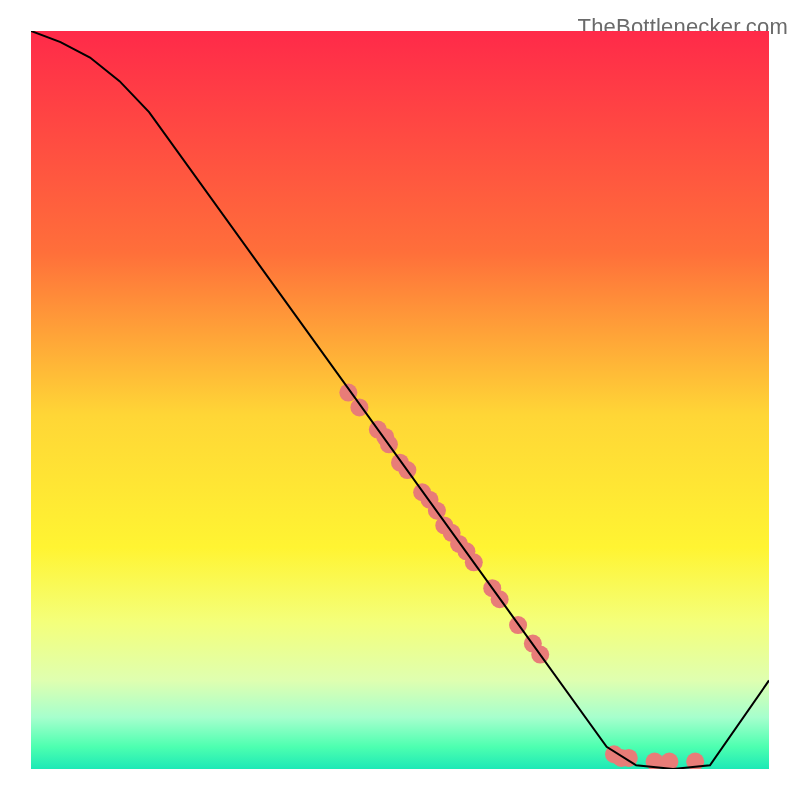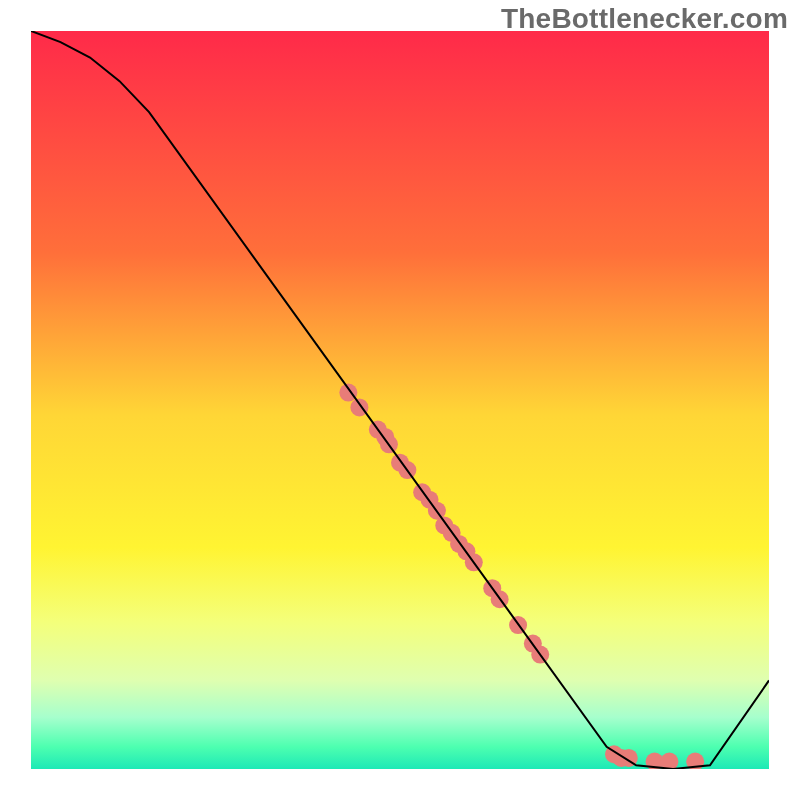--- a/index.html
+++ b/index.html
@@ -1,23 +1,23 @@
 <!DOCTYPE html>
 <html><head>
 <meta charset="utf-8">
 <style>
   * { margin: 0; padding: 0; box-sizing: border-box; }
   body { width: 800px; height: 800px; overflow: hidden; background: #fff; position: relative; font-family: Arial, sans-serif; }
   .attribution {
     position: absolute;
-    top: 3px;
+    top: 14px;
     right: 12px;
-    font-size: 28px;
+    font-size: 22px;
     color: #6a6a6a;
-    font-weight: 700;
+    font-weight: 400;
     letter-spacing: 0.2px;
   }
   .plot {
     position: absolute;
     left: 31px;
     top: 31px;
     width: 738px;
     height: 738px;
   }
   .plot svg { width: 100%; height: 100%; display: block; }

